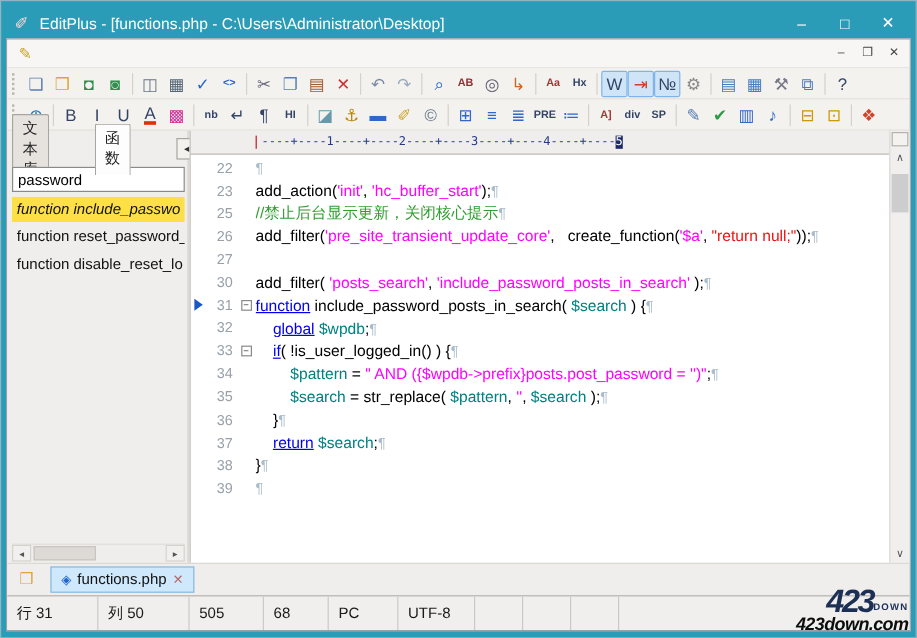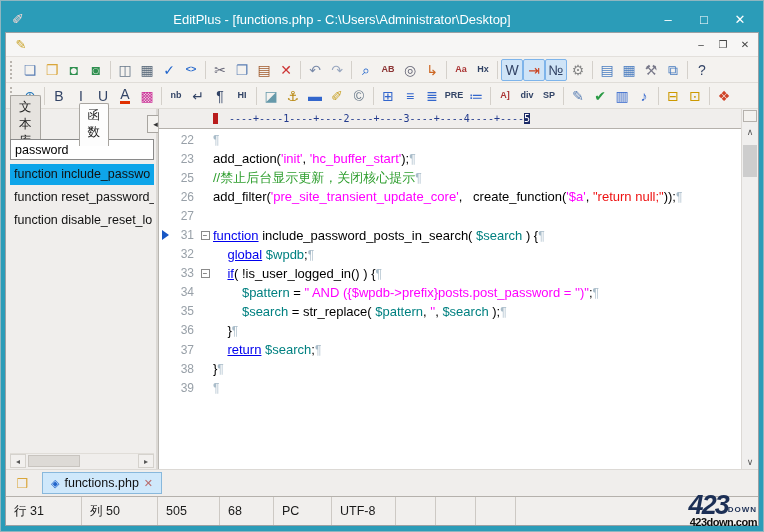--- a/index.html
+++ b/index.html
@@ -3,21 +3,21 @@
 <meta charset="utf-8">
 <style>
   html,body{margin:0;padding:0;background:#d6d3cf;}
   *{box-sizing:border-box;}
   body{font-family:"Liberation Sans","DejaVu Sans",sans-serif;}
   #window{width:764px;height:532px;background:#2b9cb8;padding:5px 4px 5px 4px;
     display:flex;flex-direction:column;position:relative;border:1px solid #8fb6c0;}
   
   .titlebar{height:26px;display:flex;align-items:center;color:#fff;font-size:13px;padding:0 2px;}
   .titlebar .app-icon{width:18px;height:18px;margin:0 6px 0 2px;font-size:14px;line-height:18px;text-align:center;color:#ffd9d4;}
-  .titlebar .title-text{flex:1;white-space:nowrap;overflow:hidden;text-align:center;}
+  .titlebar .title-text{flex:1;white-space:nowrap;overflow:hidden;}
   .win-btns{display:flex;gap:2px;}
   .win-btn{width:34px;height:22px;display:flex;align-items:center;justify-content:center;color:#fff;font-size:13px;cursor:default;}
   
   #app{flex:1;background:#f4f2f0;display:flex;flex-direction:column;border:1px solid #9aa0a4;overflow:hidden;}
   
   .menubar{height:24px;display:flex;align-items:center;background:#f7f6f5;border-bottom:1px solid #e3e0dc;font-size:13px;color:#1a1a1a;padding:0 2px;}
   .mdi-icon{width:18px;text-align:center;color:#c9a227;font-size:13px;margin:0 4px;}
   .menu-item{padding:2px 8px;white-space:nowrap;}
   .menubar .spacer{flex:1;}
   .mdi-btn{width:22px;height:18px;display:flex;align-items:center;justify-content:center;font-size:10px;color:#444;border:1px solid transparent;}
@@ -35,29 +35,29 @@
   #sidebar{width:152px;display:flex;flex-direction:column;padding:3px 2px 0 4px;border-right:2px solid #dcd9d5;}
   .side-tabs{display:flex;align-items:center;height:24px;gap:39px;}
   .side-tab{font-size:12.5px;padding:3px 8px 4px 8px;border:1px solid #a8a5a0;border-bottom:none;background:#e6e3df;color:#222;margin-right:-1px;border-radius:2px 2px 0 0;}
   .side-tab.active{background:#fdfdfd;position:relative;z-index:2;padding-bottom:5px;}
   .tab-spin{margin-left:auto;display:flex;border:1px solid #a8a5a0;background:#f4f2ef;}
   .tab-spin span{width:15px;height:16px;font-size:9px;display:flex;align-items:center;justify-content:center;color:#333;border-left:1px solid #cfccc7;}
   .tab-spin span:first-child{border-left:none;}
   #func-filter{width:100%;height:21px;border:1px solid #8a8a8a;font-size:12.5px;padding:1px 4px;margin:3px 0 4px 0;font-family:inherit;background:#fff;}
   .side-list{flex:1;overflow:hidden;background:#f0eeec;}
   .side-item{height:21px;line-height:21px;font-size:12.5px;color:#111;padding:0 4px;white-space:nowrap;overflow:hidden;margin-bottom:2px;}
-  .side-item.sel{background:#0ea5e9;}
+  .side-item.sel{background:#fde047;font-style:italic;}
   .side-hscroll{height:15px;display:flex;align-items:center;background:#f0eeec;border-top:1px solid #e0ddd8;margin-bottom:1px;}
   .hs-arrow{width:16px;height:14px;font-size:8px;display:flex;align-items:center;justify-content:center;color:#555;background:#f2f0ee;border:1px solid #d5d2cd;}
   .hs-thumb{height:12px;width:52px;background:#dddad6;border:1px solid #c8c4bf;margin-left:2px;}
   .hs-track{flex:1;}
   
   #editor{flex:1;display:flex;flex-direction:column;background:#fff;min-width:0;border-left:1px solid #b9b6b1;}
   .ruler{height:20px;background:#f0eeec;border-bottom:1px solid #b5b1ac;font-family:"DejaVu Sans Mono",monospace;font-size:10px;color:#223a8c;display:flex;align-items:center;padding-left:54px;white-space:pre;overflow:hidden;}
-  .ruler .rule-seg{border-left:5px solid #b91c1c;padding-left:11px;}
+  .ruler .rule-seg{border-left:1px solid #b91c1c;padding-left:4px;}
   .ruler .cursor-col{background:#1b2a66;color:#fff;}
   #code{flex:1;overflow:hidden;background:#fff;padding-top:1px;}
   .code-row{height:19.1px;display:flex;align-items:center;font-size:13px;white-space:pre;}
   .marker-col{width:12px;flex:0 0 12px;display:flex;align-items:center;justify-content:center;}
   .bookmark{width:0;height:0;border-left:7px solid #1857c4;border-top:5px solid transparent;border-bottom:5px solid transparent;}
   .lnum{width:26px;flex:0 0 26px;text-align:right;color:#98a0a8;font-size:12px;padding-right:3px;}
   .fold-col{width:16px;flex:0 0 16px;display:flex;align-items:center;justify-content:center;}
   .fold{width:9px;height:9px;border:1px solid #8a8a8a;background:#fff;font-size:8px;line-height:7px;text-align:center;color:#333;}
   .code-text{overflow:hidden;}
   .seg-p{color:#000;}
@@ -80,21 +80,21 @@
   .doc-tab .diamond{color:#2266cc;font-size:11px;}
   .doc-tab .close-x{color:#b86a6a;font-size:11px;}
   
   #statusbar{height:29px;display:flex;align-items:stretch;background:#f1efed;border-top:1px solid #b5b1ac;font-size:12.5px;color:#1a1a1a;}
   .st-cell{display:flex;align-items:center;padding:0 8px;border-right:1px solid #cdc9c4;white-space:nowrap;overflow:hidden;}
   .st-fill{flex:1;border-right:none;}
   
   #watermark{position:absolute;right:6px;bottom:3px;z-index:20;text-align:right;line-height:1;}
   #watermark .wm-logo{font-size:27px;font-weight:bold;color:#1c2f55;letter-spacing:-2px;font-style:italic;}
   #watermark .wm-sub{font-size:8px;font-weight:bold;color:#1c2f55;letter-spacing:1px;vertical-align:2px;}
-  #watermark .wm-site{font-size:11px;font-weight:bold;color:#0d0d0d;margin-top:-2px;letter-spacing:-0.5px;}
+  #watermark .wm-site{font-size:15px;font-weight:bold;color:#0d0d0d;margin-top:-2px;letter-spacing:-0.5px;font-style:italic;}
 </style>
 </head>
 <body>
 
 <div id="window">
 
   <div class="titlebar">
     <span class="app-icon">✐</span>
     <span class="title-text">EditPlus - [functions.php - C:\Users\Administrator\Desktop]</span>
     <span class="win-btns">
@@ -341,20 +341,21 @@
       </div>
 
       <div id="editor">
         <div class="ruler"><span class="rule-seg">----+----1----+----2----+----3----+----4----+----</span><span class="cursor-col">5</span></div>
         <div id="code">
             <div class="code-row"><span class="marker-col"></span><span class="lnum">22</span><span class="fold-col"></span><span class="code-text"><span class="pilcrow">¶</span></span></div>
             <div class="code-row"><span class="marker-col"></span><span class="lnum">23</span><span class="fold-col"></span><span class="code-text"><span class="seg-p">add_action(</span><span class="seg-s">'init'</span><span class="seg-p">, </span><span class="seg-s">'hc_buffer_start'</span><span class="seg-p">);</span><span class="pilcrow">¶</span></span></div>
             <div class="code-row"><span class="marker-col"></span><span class="lnum">25</span><span class="fold-col"></span><span class="code-text"><span class="seg-c">//禁止后台显示更新，关闭核心提示</span><span class="pilcrow">¶</span></span></div>
             <div class="code-row"><span class="marker-col"></span><span class="lnum">26</span><span class="fold-col"></span><span class="code-text"><span class="seg-p">add_filter(</span><span class="seg-s">'pre_site_transient_update_core'</span><span class="seg-p">,   create_function(</span><span class="seg-s">'$a'</span><span class="seg-p">, </span><span class="seg-r">"return null;"</span><span class="seg-p">));</span><span class="pilcrow">¶</span></span></div>
             <div class="code-row"><span class="marker-col"></span><span class="lnum">27</span><span class="fold-col"></span></div>
+            <div class="code-row"><span class="marker-col"></span><span class="lnum">30</span><span class="fold-col"></span><span class="code-text"><span class="seg-p">add_filter( </span><span class="seg-s">'posts_search'</span><span class="seg-p">, </span><span class="seg-s">'include_password_posts_in_search'</span><span class="seg-p"> );</span><span class="pilcrow">¶</span></span></div>
             <div class="code-row"><span class="marker-col"><span class="bookmark"></span></span><span class="lnum">31</span><span class="fold-col"><span class="fold">−</span></span><span class="code-text"><span class="seg-k">function</span><span class="seg-p"> include_password_posts_in_search( </span><span class="seg-v">$search</span><span class="seg-p"> ) {</span><span class="pilcrow">¶</span></span></div>
             <div class="code-row"><span class="marker-col"></span><span class="lnum">32</span><span class="fold-col"></span><span class="code-text"><span class="seg-p">    </span><span class="seg-k">global</span><span class="seg-p"> </span><span class="seg-v">$wpdb</span><span class="seg-p">;</span><span class="pilcrow">¶</span></span></div>
             <div class="code-row"><span class="marker-col"></span><span class="lnum">33</span><span class="fold-col"><span class="fold">−</span></span><span class="code-text"><span class="seg-p">    </span><span class="seg-k">if</span><span class="seg-p">( !is_user_logged_in() ) {</span><span class="pilcrow">¶</span></span></div>
             <div class="code-row"><span class="marker-col"></span><span class="lnum">34</span><span class="fold-col"></span><span class="code-text"><span class="seg-p">        </span><span class="seg-v">$pattern</span><span class="seg-p"> = </span><span class="seg-s">" AND ({$wpdb-&gt;prefix}posts.post_password = '')"</span><span class="seg-p">;</span><span class="pilcrow">¶</span></span></div>
             <div class="code-row"><span class="marker-col"></span><span class="lnum">35</span><span class="fold-col"></span><span class="code-text"><span class="seg-p">        </span><span class="seg-v">$search</span><span class="seg-p"> = str_replace( </span><span class="seg-v">$pattern</span><span class="seg-p">, </span><span class="seg-s">''</span><span class="seg-p">, </span><span class="seg-v">$search</span><span class="seg-p"> );</span><span class="pilcrow">¶</span></span></div>
             <div class="code-row"><span class="marker-col"></span><span class="lnum">36</span><span class="fold-col"></span><span class="code-text"><span class="seg-p">    }</span><span class="pilcrow">¶</span></span></div>
             <div class="code-row"><span class="marker-col"></span><span class="lnum">37</span><span class="fold-col"></span><span class="code-text"><span class="seg-p">    </span><span class="seg-k">return</span><span class="seg-p"> </span><span class="seg-v">$search</span><span class="seg-p">;</span><span class="pilcrow">¶</span></span></div>
             <div class="code-row"><span class="marker-col"></span><span class="lnum">38</span><span class="fold-col"></span><span class="code-text"><span class="seg-p">}</span><span class="pilcrow">¶</span></span></div>
             <div class="code-row"><span class="marker-col"></span><span class="lnum">39</span><span class="fold-col"></span><span class="code-text"><span class="pilcrow">¶</span></span></div>
           </div>

